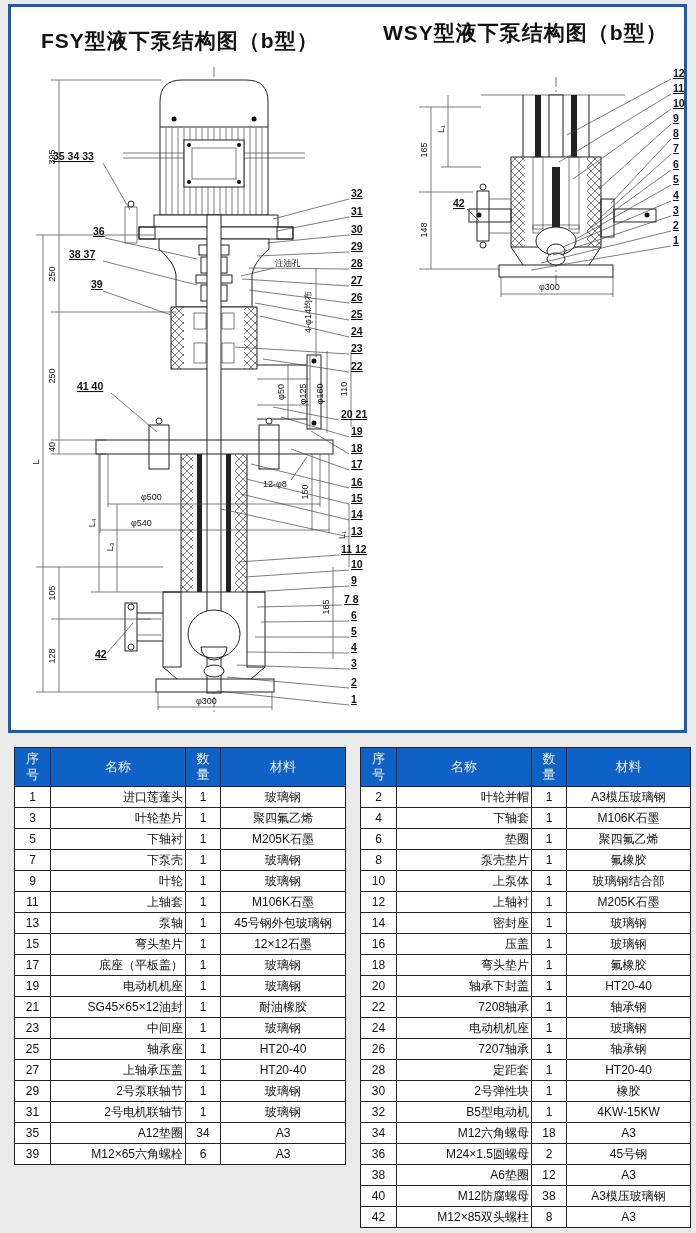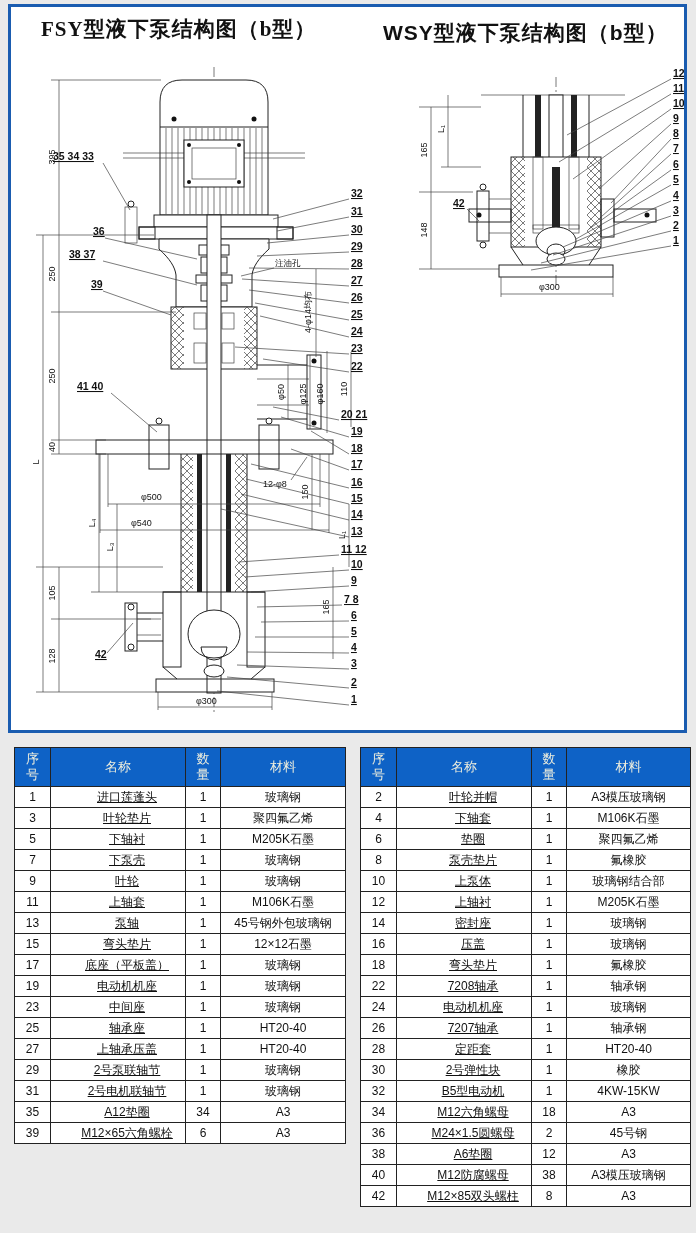--- a/index.html
+++ b/index.html
@@ -2,40 +2,40 @@
 <html><head>
 <meta charset="utf-8">
 <style>
   html,body{margin:0;padding:0;background:#eaeaea;}
   .page{position:relative;width:696px;height:1233px;background:#eaeaea;
         font-family:"Liberation Sans", sans-serif;overflow:hidden;}
   .panel{position:absolute;left:8px;top:4px;width:679px;height:729px;
          background:#ffffff;border:3px solid #1a5cb0;box-sizing:border-box;}
   .title{position:absolute;font-size:21px;font-weight:bold;color:#111;
          letter-spacing:1px;white-space:nowrap;}
-  #t-left{left:30px;top:8px;font-family:Liberation Serif, serif;}
+  #t-left{left:30px;top:20px;}
   #t-right{left:372px;top:12px;text-align:center;}
   svg.draw{position:absolute;left:0;top:0;}
   .ln{stroke:#222;stroke-width:1;fill:none;}
   .lnw{stroke:#222;stroke-width:1;fill:#fff;}
   .thin{stroke:#444;stroke-width:0.7;fill:none;}
   .cl{stroke:#555;stroke-width:0.8;stroke-dasharray:10 3 2 3;fill:none;}
   .dim{font-size:9px;fill:#111;}
   .co{font-size:10.5px;font-weight:bold;fill:#111;text-decoration:underline;}
   .sm{font-size:8.5px;fill:#111;}
   .tables{position:absolute;top:747px;left:0;width:696px;height:486px;}
   table.parts{position:absolute;top:0;border-collapse:collapse;table-layout:fixed;
         background:#fff;color:#111;}
   #tbl-left{left:14px;width:331px;}
   #tbl-right{left:360px;width:330px;}
   table.parts th,table.parts td{border:1px solid #222;overflow:hidden;}
   table.parts th{background:#0e62c6;color:#eeeedd;font-weight:normal;font-size:13px;
         height:38px;padding:0 6px;white-space:normal;word-break:break-all;line-height:1.25;text-align:center;}
   table.parts td{height:20px;text-align:center;font-size:12px;white-space:nowrap;padding:0 2px;}
-  table.parts td.c-name{text-align:center;padding-left:20px;text-decoration:underline;}
+  table.parts td.c-name{text-align:right;padding-left:20px;}
 </style>
 </head>
 <body>
 
 <div class="page">
 
   <div class="panel">
     <div class="title" id="t-left">FSY型液下泵结构图（b型）</div>
     <div class="title" id="t-right">WSY型液下泵结构图（b型）</div>
 
@@ -415,20 +415,26 @@
             <td>1</td>
             <td>玻璃钢</td>
           </tr>
           <tr>
             <td>19</td>
             <td class="c-name">电动机机座</td>
             <td>1</td>
             <td>玻璃钢</td>
           </tr>
           <tr>
+            <td>21</td>
+            <td class="c-name">SG45×65×12油封</td>
+            <td>1</td>
+            <td>耐油橡胶</td>
+          </tr>
+          <tr>
             <td>23</td>
             <td class="c-name">中间座</td>
             <td>1</td>
             <td>玻璃钢</td>
           </tr>
           <tr>
             <td>25</td>
             <td class="c-name">轴承座</td>
             <td>1</td>
             <td>HT20-40</td>
@@ -531,20 +537,26 @@
             <td>1</td>
             <td>玻璃钢</td>
           </tr>
           <tr>
             <td>18</td>
             <td class="c-name">弯头垫片</td>
             <td>1</td>
             <td>氟橡胶</td>
           </tr>
           <tr>
+            <td>20</td>
+            <td class="c-name">轴承下封盖</td>
+            <td>1</td>
+            <td>HT20-40</td>
+          </tr>
+          <tr>
             <td>22</td>
             <td class="c-name">7208轴承</td>
             <td>1</td>
             <td>轴承钢</td>
           </tr>
           <tr>
             <td>24</td>
             <td class="c-name">电动机机座</td>
             <td>1</td>
             <td>玻璃钢</td>

